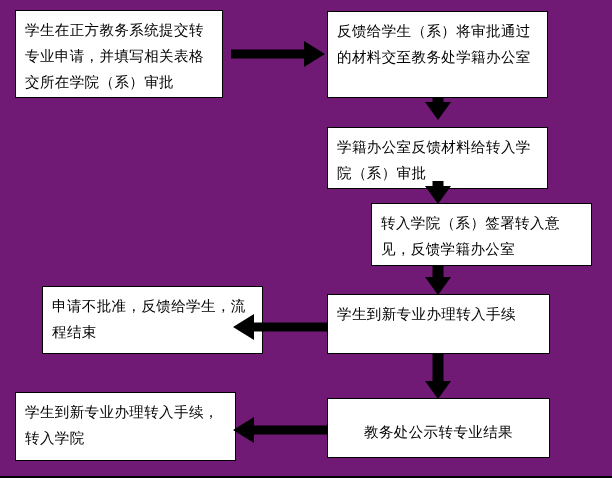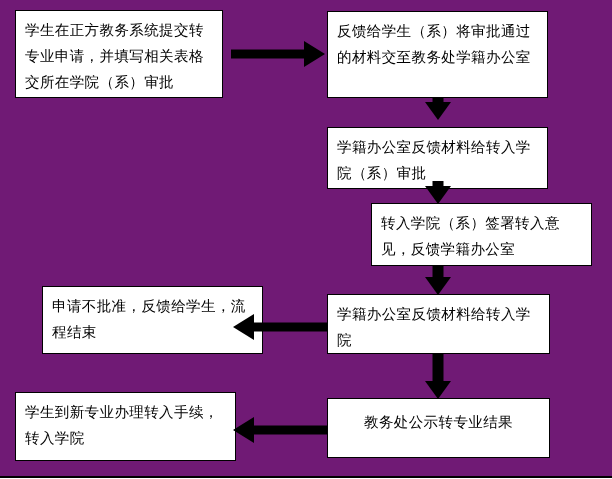--- a/index.html
+++ b/index.html
@@ -27,21 +27,21 @@
     font-size: 14.5px;
     line-height: 26px;
     letter-spacing: 0.4px;
     padding: 6px 9px 0 9px;
     white-space: pre-wrap;
     word-break: break-all;
     text-align: left;
   }
   .node.centered {
     text-align: center;
-    padding-top: 10px;
+    padding-top: 20px;
   }
   
   #node-apply        { left: 15px;  top: 10px;  width: 208px; height: 88px; }
   #node-transfer-out { left: 327px; top: 11px;  width: 221px; height: 87px; }
   #node-feedback-in  { left: 327px; top: 127px; width: 221px; height: 62px; }
   #node-sign-opinion { left: 327px; top: 203px; width: 221px; height: 63px; margin-left: 44px; }
   #node-leader       { left: 327px; top: 294px; width: 223px; height: 60px; }
   #node-publicize    { left: 327px; top: 398px; width: 223px; height: 60px; }
   #node-rejected     { left: 2px;  top: 286px; width: 221px; height: 68px; margin-left: 40px; }
   #node-completed    { left: 15px;  top: 392px; width: 221px; height: 69px; }
@@ -139,21 +139,21 @@
 <div id="canvas">
 
   <div class="node" id="node-apply">学生在正方教务系统提交转专业申请，并填写相关表格交所在学院（系）审批</div>
 
   <div class="node" id="node-transfer-out">反馈给学生（系）将审批通过的材料交至教务处学籍办公室</div>
 
   <div class="node" id="node-feedback-in">学籍办公室反馈材料给转入学院（系）审批</div>
 
   <div class="node" id="node-sign-opinion">转入学院（系）签署转入意见，反馈学籍办公室</div>
 
-  <div class="node" id="node-leader">学籍办公室反馈材料给转入学院</div>
+  <div class="node" id="node-leader">学生到新专业办理转入手续</div>
 
   <div class="node centered" id="node-publicize">教务处公示转专业结果</div>
 
   <div class="node" id="node-rejected">申请不批准，反馈给学生，流程结束</div>
 
   <div class="node" id="node-completed">学生到新专业办理转入手续，转入学院</div>
 
   <div class="arrow h-right" id="arrow-apply-to-transfer-out">
     <span class="shaft"></span>
     <span class="head"></span>

